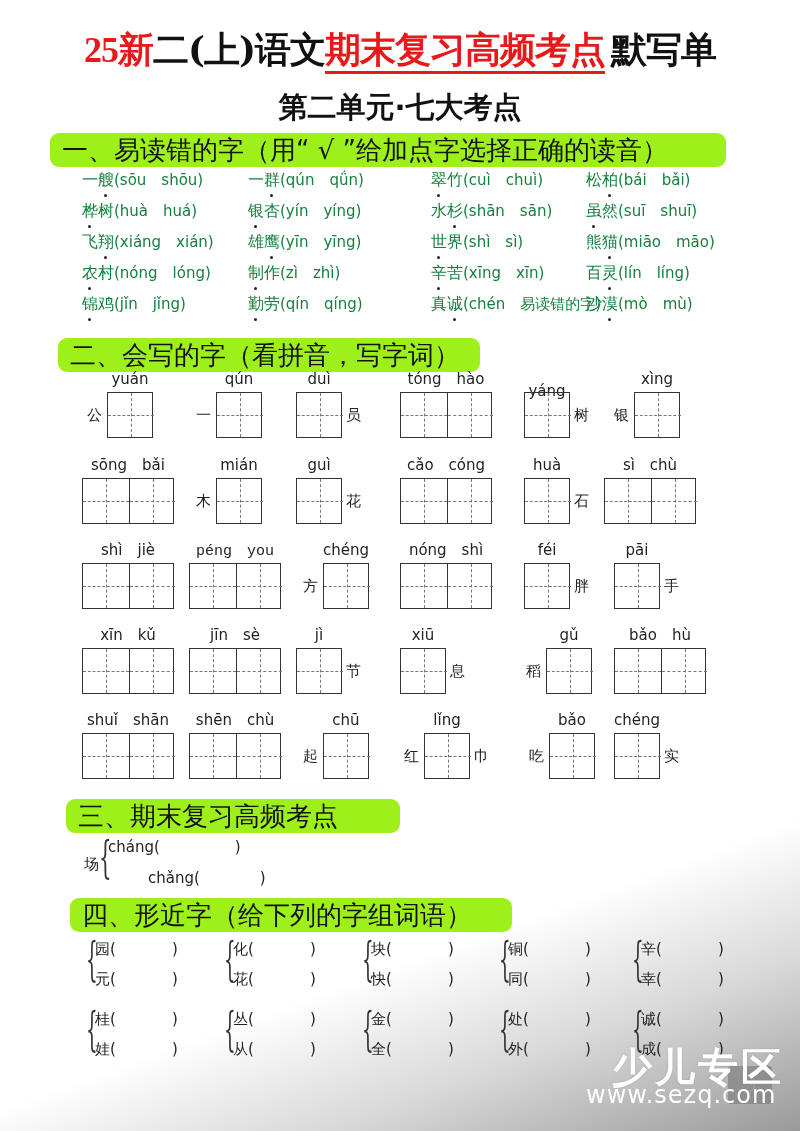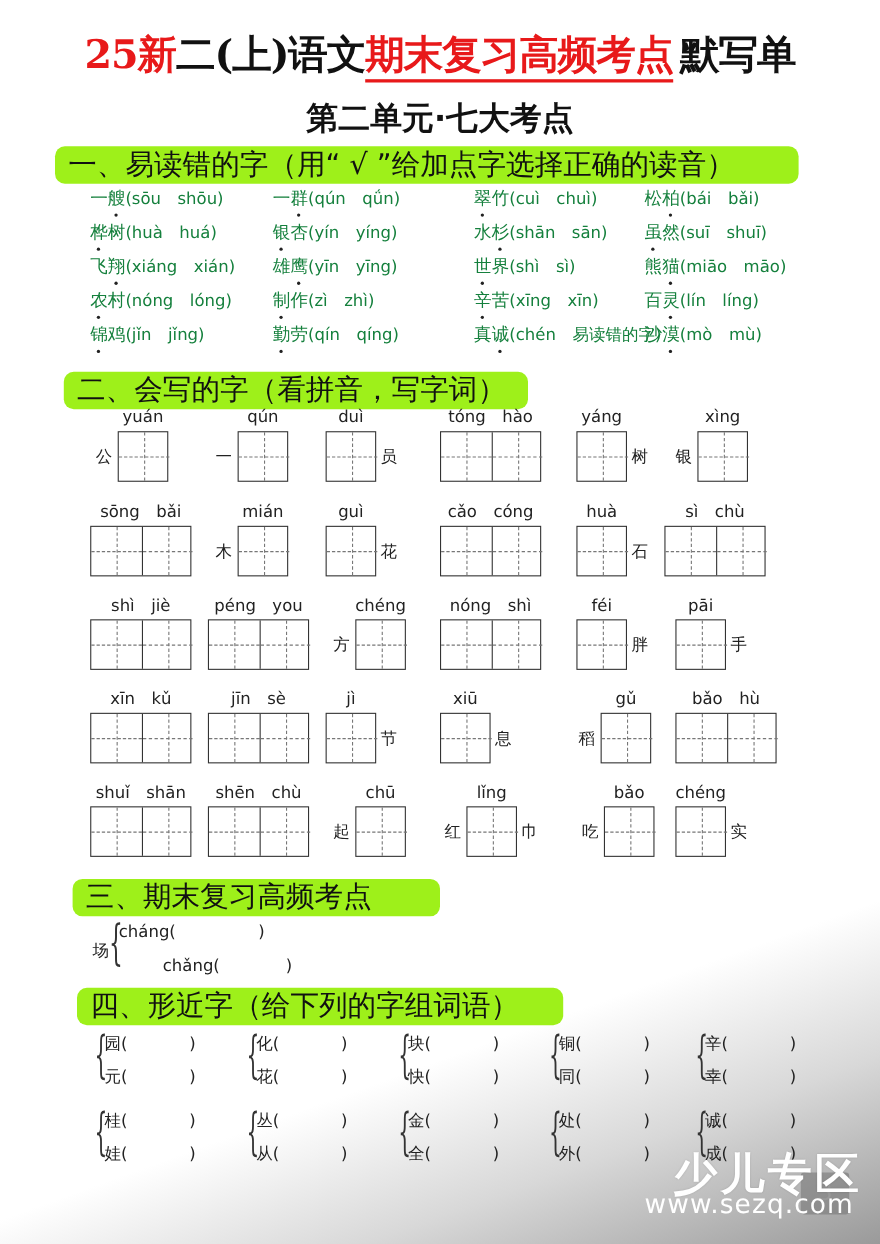--- a/index.html
+++ b/index.html
@@ -1,20 +1,20 @@
 <!DOCTYPE html>
 <html><head>
 <meta charset="utf-8">
 <style>
   html,body{margin:0;padding:0;}
   body{width:800px;height:1131px;position:relative;overflow:hidden;background:#ffffff;font-family:"DejaVu Sans","Liberation Sans",sans-serif;color:#111;}
   .bg-fade{position:absolute;left:0;top:0;width:800px;height:1131px;background:linear-gradient(160deg,#ffffff 0%,#ffffff 78%,#d8d8d8 88%,#9a9a9a 100%);z-index:0;}
   .abs{position:absolute;z-index:1;}
   .title{left:0;top:26px;width:800px;text-align:center;font-family:"DejaVu Serif","Liberation Serif",serif;font-weight:bold;font-size:36px;letter-spacing:-1px;white-space:nowrap;}
-  .title .red{color:#e8191a;}
+  .title .red{color:#e8191a;font-family:Liberation Serif, serif;}
   .title .blk{color:#111;}
   .title .ul{color:#e8191a;border-bottom:3px solid #e8191a;padding-bottom:1px;}
   .subtitle{left:0;top:88px;width:800px;text-align:center;font-weight:bold;font-size:29px;color:#111;}
   .sec{background:#9ef01a;border-radius:9px;font-size:26px;color:#111;height:34px;line-height:34px;padding:0 12px;white-space:nowrap;}
   .p1-item{font-size:15px;white-space:nowrap;color:#15803d;}
   .p1-item .hz{font-size:16px;letter-spacing:0px;position:relative;}
   .dot{position:absolute;width:3px;height:3px;background:#222;border-radius:50%;bottom:-6px;}
   .py{font-size:15px;color:#222;text-align:center;white-space:nowrap;}
   .grid{position:absolute;border:1.5px solid #333;box-sizing:border-box;background:transparent;}
   .cell{position:absolute;top:0;height:100%;box-sizing:border-box;}
@@ -77,21 +77,21 @@
     <div class="abs py" style="left: 296px; top: 370px; width: 46px;">duì</div>
     <div class="grid" style="left: 296px; top: 392px; width: 46px; height: 46px; z-index: 1;">
       <div class="cell" style="left: 0px; width: 46px;"></div>
     </div>
     <div class="abs hint" style="left: 346px; top: 406px;">员</div>
     <div class="abs py" style="left: 400px; top: 370px; width: 92px;">tóng　hào</div>
     <div class="grid" style="left: 400px; top: 392px; width: 92px; height: 46px; z-index: 1;">
       <div class="cell" style="left: 0px; width: 46px;"></div>
       <div class="cell" style="left: 46px; width: 46px;"></div>
     </div>
-    <div class="abs py" style="left: 524px; top: 370px; width: 46px;">yáng</div>
+    <div class="abs py" style="left: 524px; top: 382px; width: 46px;">yáng</div>
     <div class="grid" style="left: 524px; top: 392px; width: 46px; height: 46px; z-index: 1;">
       <div class="cell" style="left: 0px; width: 46px;"></div>
     </div>
     <div class="abs hint" style="left: 574px; top: 406px;">树</div>
     <div class="abs py" style="left: 634px; top: 370px; width: 46px;">xìng</div>
     <div class="grid" style="left: 634px; top: 392px; width: 46px; height: 46px; z-index: 1;">
       <div class="cell" style="left: 0px; width: 46px;"></div>
     </div>
     <div class="abs hint" style="left: 614px; top: 406px;">银</div>
     <div class="abs py" style="left: 82px; top: 456px; width: 92px;">sōng　bǎi</div>
@@ -122,21 +122,21 @@
     <div class="abs py" style="left: 604px; top: 456px; width: 92px;">sì　chù</div>
     <div class="grid" style="left: 604px; top: 478px; width: 92px; height: 46px; z-index: 1;">
       <div class="cell" style="left: 0px; width: 46px;"></div>
       <div class="cell" style="left: 46px; width: 46px;"></div>
     </div>
     <div class="abs py" style="left: 82px; top: 541px; width: 92px;">shì　jiè</div>
     <div class="grid" style="left: 82px; top: 563px; width: 92px; height: 46px; z-index: 1;">
       <div class="cell" style="left: 0px; width: 46px;"></div>
       <div class="cell" style="left: 46px; width: 46px;"></div>
     </div>
-    <div class="abs py" style="left: 189px; top: 541px; width: 92px;">péng　you</div>
+    <div class="abs py" style="left: 189px; top: 541px; width: 92px; font-family: Liberation Mono, monospace;">péng　you</div>
     <div class="grid" style="left: 189px; top: 563px; width: 92px; height: 46px; z-index: 1;">
       <div class="cell" style="left: 0px; width: 46px;"></div>
       <div class="cell" style="left: 46px; width: 46px;"></div>
     </div>
     <div class="abs py" style="left: 323px; top: 541px; width: 46px;">chéng</div>
     <div class="grid" style="left: 323px; top: 563px; width: 46px; height: 46px; z-index: 1;">
       <div class="cell" style="left: 0px; width: 46px;"></div>
     </div>
     <div class="abs hint" style="left: 303px; top: 577px;">方</div>
     <div class="abs py" style="left: 400px; top: 541px; width: 92px; text-align: center;">nóng　shì</div>

